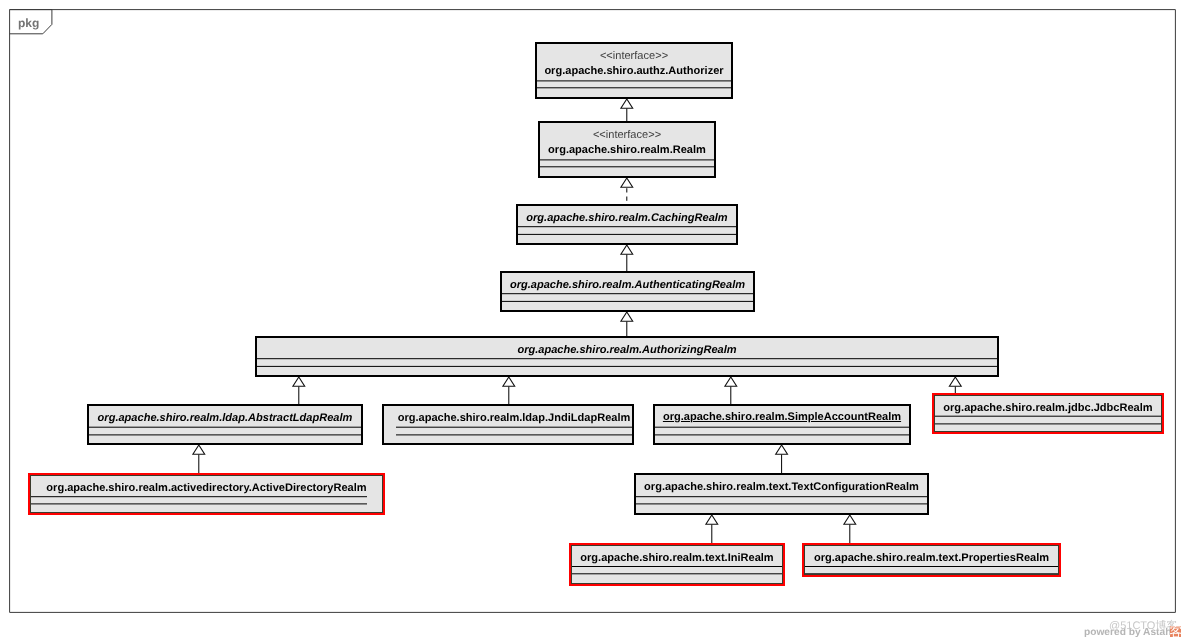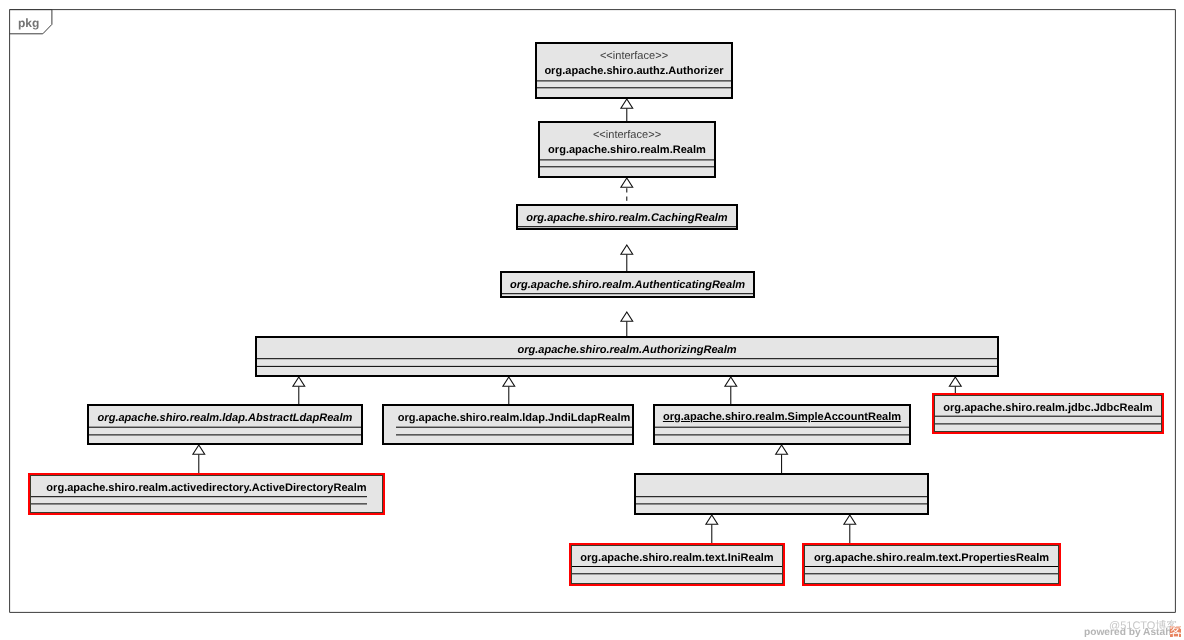--- a/index.html
+++ b/index.html
@@ -117,38 +117,38 @@
               <line x1="0" y1="1.8999999999999986" x2="174" y2="1.8999999999999986" stroke="#000" stroke-width="1"></line>
             </svg>
           </div>
           <div class="comp" style="top: 42px;">
             <svg width="174" height="3">
               <line x1="0" y1="1.7999999999999972" x2="174" y2="1.7999999999999972" stroke="#000" stroke-width="1"></line>
             </svg>
           </div>
         </div>
       </div>
-      <div class="cls" style="left: 516px; top: 204px; width: 222px; height: 26px;">
+      <div class="cls" style="left: 516px; top: 204px; width: 222px; height: 41px;">
         <div class="inner">
           <div class="hdr" style="top: 4.5px;">
             <div class="ital">org.apache.shiro.realm.CachingRealm</div>
           </div>
           <div class="comp" style="top: 19px;">
             <svg width="218" height="3">
               <line x1="0" y1="1.6999999999999993" x2="218" y2="1.6999999999999993" stroke="#000" stroke-width="1"></line>
             </svg>
           </div>
           <div class="comp" style="top: 27px;">
             <svg width="218" height="3">
               <line x1="0" y1="1.3999999999999986" x2="218" y2="1.3999999999999986" stroke="#000" stroke-width="1"></line>
             </svg>
           </div>
         </div>
       </div>
-      <div class="cls" style="left: 500px; top: 271px; width: 255px; height: 27px;">
+      <div class="cls" style="left: 500px; top: 271px; width: 255px; height: 41px;">
         <div class="inner">
           <div class="hdr" style="top: 4.5px;">
             <div class="ital">org.apache.shiro.realm.AuthenticatingRealm</div>
           </div>
           <div class="comp" style="top: 19px;">
             <svg width="251" height="3">
               <line x1="0" y1="1.6999999999999993" x2="251" y2="1.6999999999999993" stroke="#000" stroke-width="1"></line>
             </svg>
           </div>
           <div class="comp" style="top: 27px;">
@@ -255,20 +255,23 @@
           </div>
           <div class="comp" style="top: 26px;">
             <svg width="336" height="3">
               <line x1="0" y1="1.8999999999999986" x2="336" y2="1.8999999999999986" stroke="#000" stroke-width="1"></line>
             </svg>
           </div>
         </div>
       </div>
       <div class="cls" style="left: 634px; top: 473px; width: 295px; height: 42px;">
         <div class="inner">
+          <div class="hdr" style="top: 4.5px;">
+            <div class="">org.apache.shiro.realm.text.TextConfigurationRealm</div>
+          </div>
           <div class="comp" style="top: 20px;">
             <svg width="291" height="3">
               <line x1="0" y1="1.6999999999999993" x2="291" y2="1.6999999999999993" stroke="#000" stroke-width="1"></line>
             </svg>
           </div>
           <div class="comp" style="top: 27px;">
             <svg width="291" height="3">
               <line x1="0" y1="1.8999999999999986" x2="291" y2="1.8999999999999986" stroke="#000" stroke-width="1"></line>
             </svg>
           </div>
@@ -284,21 +287,21 @@
               <line x1="0" y1="1.5" x2="210" y2="1.5" stroke="#000" stroke-width="1"></line>
             </svg>
           </div>
           <div class="comp" style="top: 26px;">
             <svg width="210" height="3">
               <line x1="0" y1="1.8000000000000007" x2="210" y2="1.8000000000000007" stroke="#000" stroke-width="1"></line>
             </svg>
           </div>
         </div>
       </div>
-      <div class="cls red" style="left: 802px; top: 543px; width: 259px; height: 43px;">
+      <div class="cls red" style="left: 802px; top: 543px; width: 259px; height: 34px;">
         <div class="inner">
           <div class="hdr" style="top: 4.5px;">
             <div class="">org.apache.shiro.realm.text.PropertiesRealm</div>
           </div>
           <div class="comp" style="top: 19px;">
             <svg width="253" height="3">
               <line x1="0" y1="1.5" x2="253" y2="1.5" stroke="#000" stroke-width="1"></line>
             </svg>
           </div>
           <div class="comp" style="top: 26px;">

